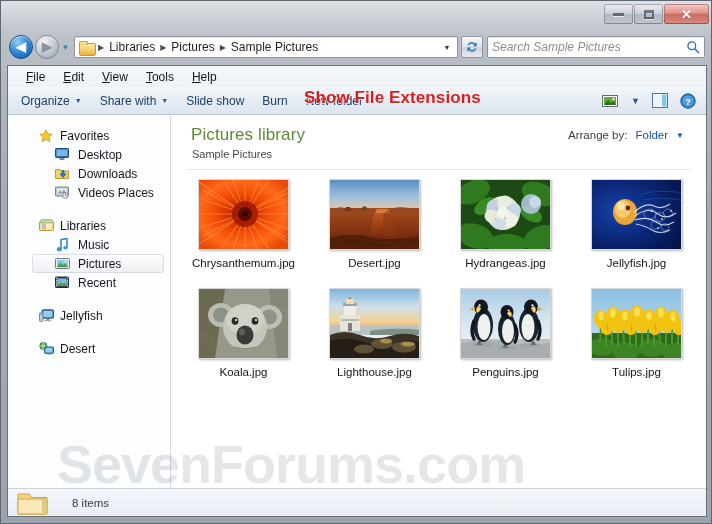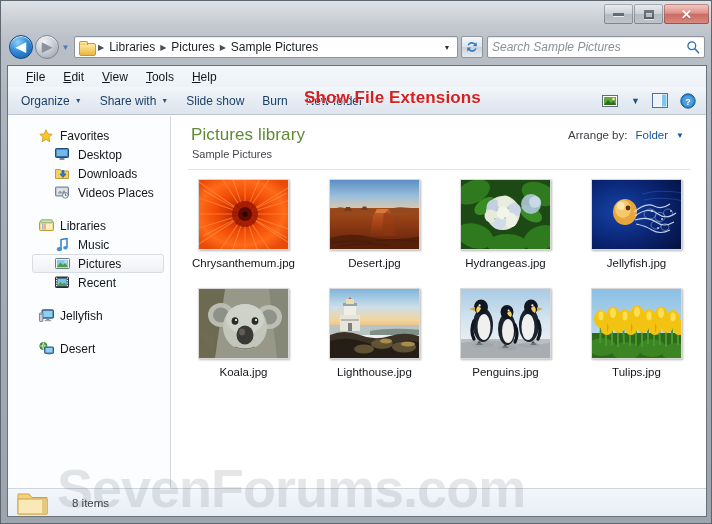--- a/index.html
+++ b/index.html
@@ -251,21 +251,20 @@
   }
   #detfolder { width:34px; height:26px; position:relative; flex:0 0 auto;}
   #detcount { margin-left:22px; font-size:11.5px; color:#3a3f46; }
 
   
   #watermark {
     position:absolute; left:56px; top:432px; z-index:25;
     font-size:54px; font-weight:bold; color:rgba(95,105,118,0.17);
     letter-spacing:-1px; white-space:nowrap; pointer-events:none;
     font-family:"Liberation Sans", sans-serif;
-    margin-top:24px;
   }
 </style>
 </head>
 <body>
 
 <div id="window">
 
   <div id="titlebar">
     <div id="winbuttons">
       <div class="wbtn">

